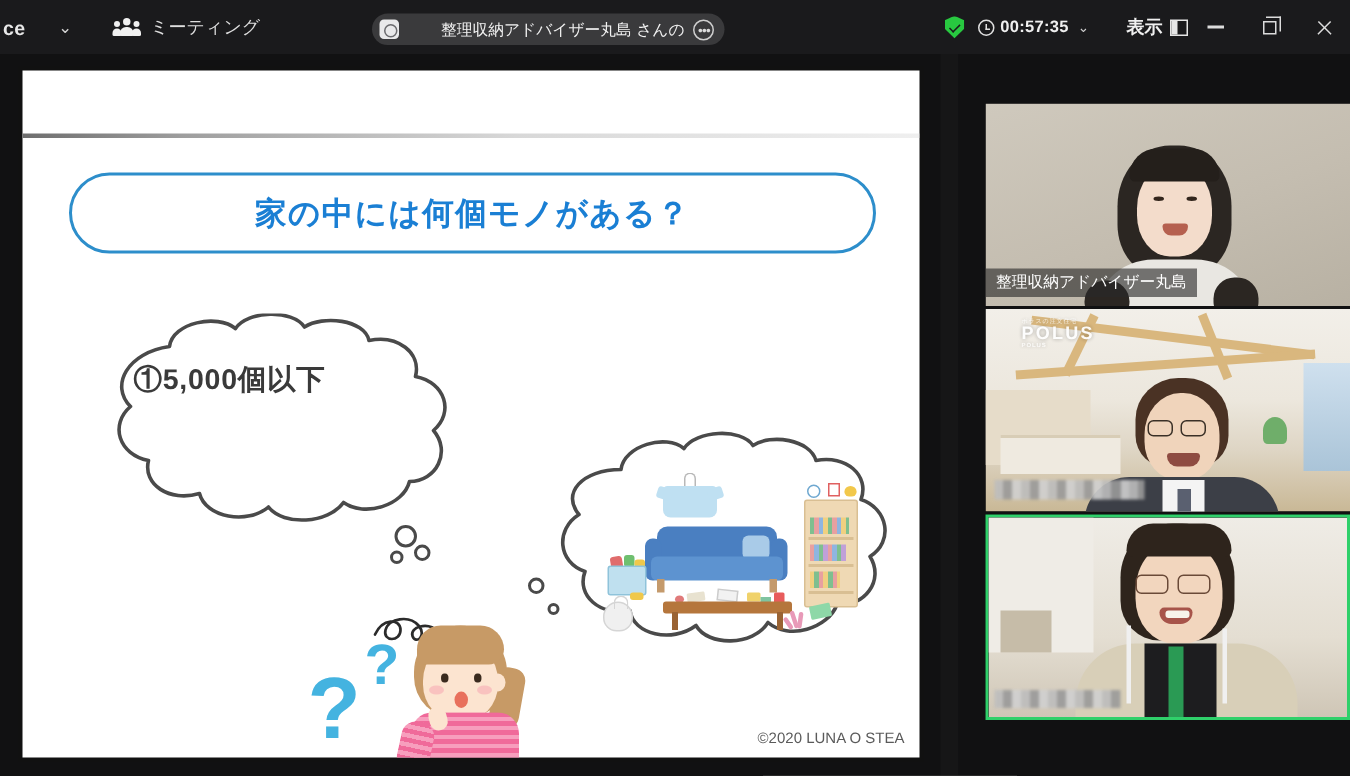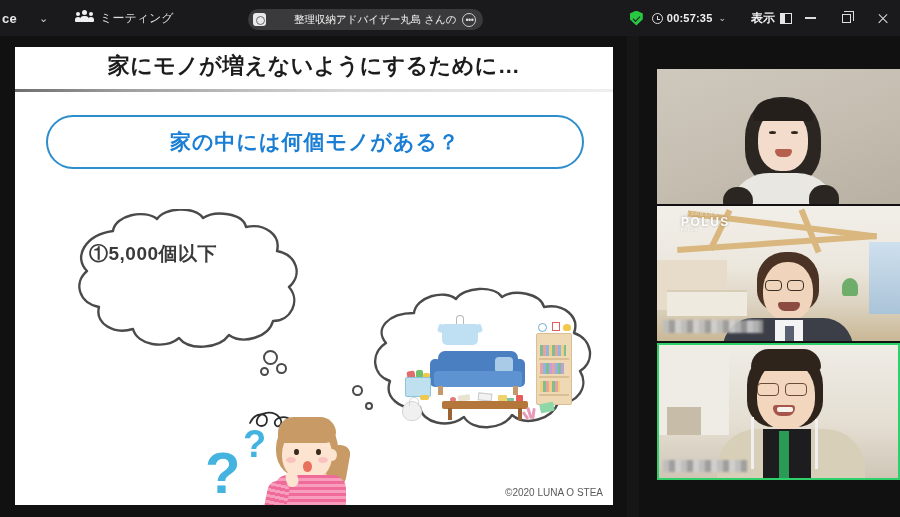--- a/index.html
+++ b/index.html
@@ -15,21 +15,21 @@
   #topbar {
     position: absolute; left: 0; top: 0; width: 900px; height: 36px;
     background: #1a1a1c; display: flex; align-items: center;
   }
   .tb-left { display: flex; align-items: center; height: 36px; padding-left: 0px; }
   .tb-appname {
     color: #e8e8e8; font-size: 13px; font-weight: 700; letter-spacing: .2px;
     padding-left: 2px;
   }
   .tb-chev { color: #d2d2d2; font-size: 11px; margin-left: 22px; }
-  .tb-meeting { display: flex; margin-left: 28px; gap: 7px; }
+  .tb-meeting { display: flex; align-items: center; margin-left: 28px; gap: 7px; }
   .people-ico { width: 17px; height: 13px; position: relative; display: inline-block; }
   .people-ico i { position: absolute; background: #f0f0f0; display: block; }
   .p-h1 { width: 5px; height: 5px; border-radius: 50%; left: 6px; top: 0px; }
   .p-h2 { width: 4px; height: 4px; border-radius: 50%; left: 0px; top: 2px; }
   .p-h3 { width: 4px; height: 4px; border-radius: 50%; left: 13px; top: 2px; }
   .p-b1 { width: 9px; height: 6px; border-radius: 4px 4px 1px 1px; left: 4px; top: 6px; }
   .p-b2 { width: 6px; height: 5px; border-radius: 3px 3px 1px 1px; left: -1px; top: 7px; }
   .p-b3 { width: 6px; height: 5px; border-radius: 3px 3px 1px 1px; left: 12px; top: 7px; }
   .tb-meeting-label { color: #dedede; font-size: 12px; }
 
@@ -318,21 +318,20 @@
         </span>
       <span class="wbtn">
           <i class="w-close"></i>
         </span>
     </div>
   </div>
 
   <div id="stage">
     <div id="slide">
 
-      <div class="slide-title">家にモノが増えないようにするために…</div>
       <div class="title-rule"></div>
 
       <div class="qbox">
         <span class="qbox-text">家の中には何個モノがある？</span>
       </div>
 
       <div class="bubble-left">
         <svg width="310" height="150" viewBox="0 0 310 150">
           <path d="M60 22 C62 6, 92 0, 104 10 C112 -2, 142 -3, 150 9 C162 1, 190 4, 193 18
                    C212 14, 228 26, 224 42 C244 46, 250 66, 236 78 C248 92, 238 112, 220 112
@@ -445,20 +444,21 @@
       <i class="bg-wall"></i>
       <i class="p-hair" style="left:88px;top:28px;width:76px;height:88px;background:#2b2622;border-radius:46% 46% 40% 40%;"></i>
       <i class="p-head" style="left:101px;top:40px;width:50px;height:62px;background:#f3dccb;"></i>
       <i style="position:absolute;left:96px;top:30px;width:60px;height:22px;background:#241f1b;border-radius:30px 30px 6px 6px;"></i>
       <i style="position:absolute;left:112px;top:62px;width:7px;height:3px;background:#33261d;border-radius:50%;"></i>
       <i style="position:absolute;left:134px;top:62px;width:7px;height:3px;background:#33261d;border-radius:50%;"></i>
       <i style="position:absolute;left:118px;top:80px;width:17px;height:8px;background:#b5604f;border-radius:3px 3px 8px 8px;"></i>
       <i class="p-body" style="left:72px;top:104px;width:108px;height:40px;background:#e9e7e2;"></i>
       <i style="position:absolute;left:66px;top:118px;width:30px;height:28px;background:#2b2622;border-radius:14px;"></i>
       <i style="position:absolute;left:152px;top:116px;width:30px;height:30px;background:#2b2622;border-radius:14px;"></i>
+      <span class="name-label">整理収納アドバイザー丸島</span>
     </div>
 
     <div class="tile tile-2">
       <i class="bg-room"></i>
       <i class="beam" style="left:30px;top:16px;width:190px;height:6px;transform:rotate(7deg);"></i>
       <i class="beam" style="left:20px;top:34px;width:200px;height:6px;transform:rotate(-4deg);"></i>
       <i class="beam" style="left:60px;top:2px;width:6px;height:44px;transform:rotate(26deg);"></i>
       <i class="beam" style="left:150px;top:2px;width:6px;height:46px;transform:rotate(-22deg);"></i>
       <i style="position:absolute;left:212px;top:36px;width:31px;height:72px;background:linear-gradient(to bottom,#cfe0ee,#aac4d8);"></i>
       <i style="position:absolute;left:0px;top:54px;width:70px;height:50px;background:#e6dcc9;"></i>

